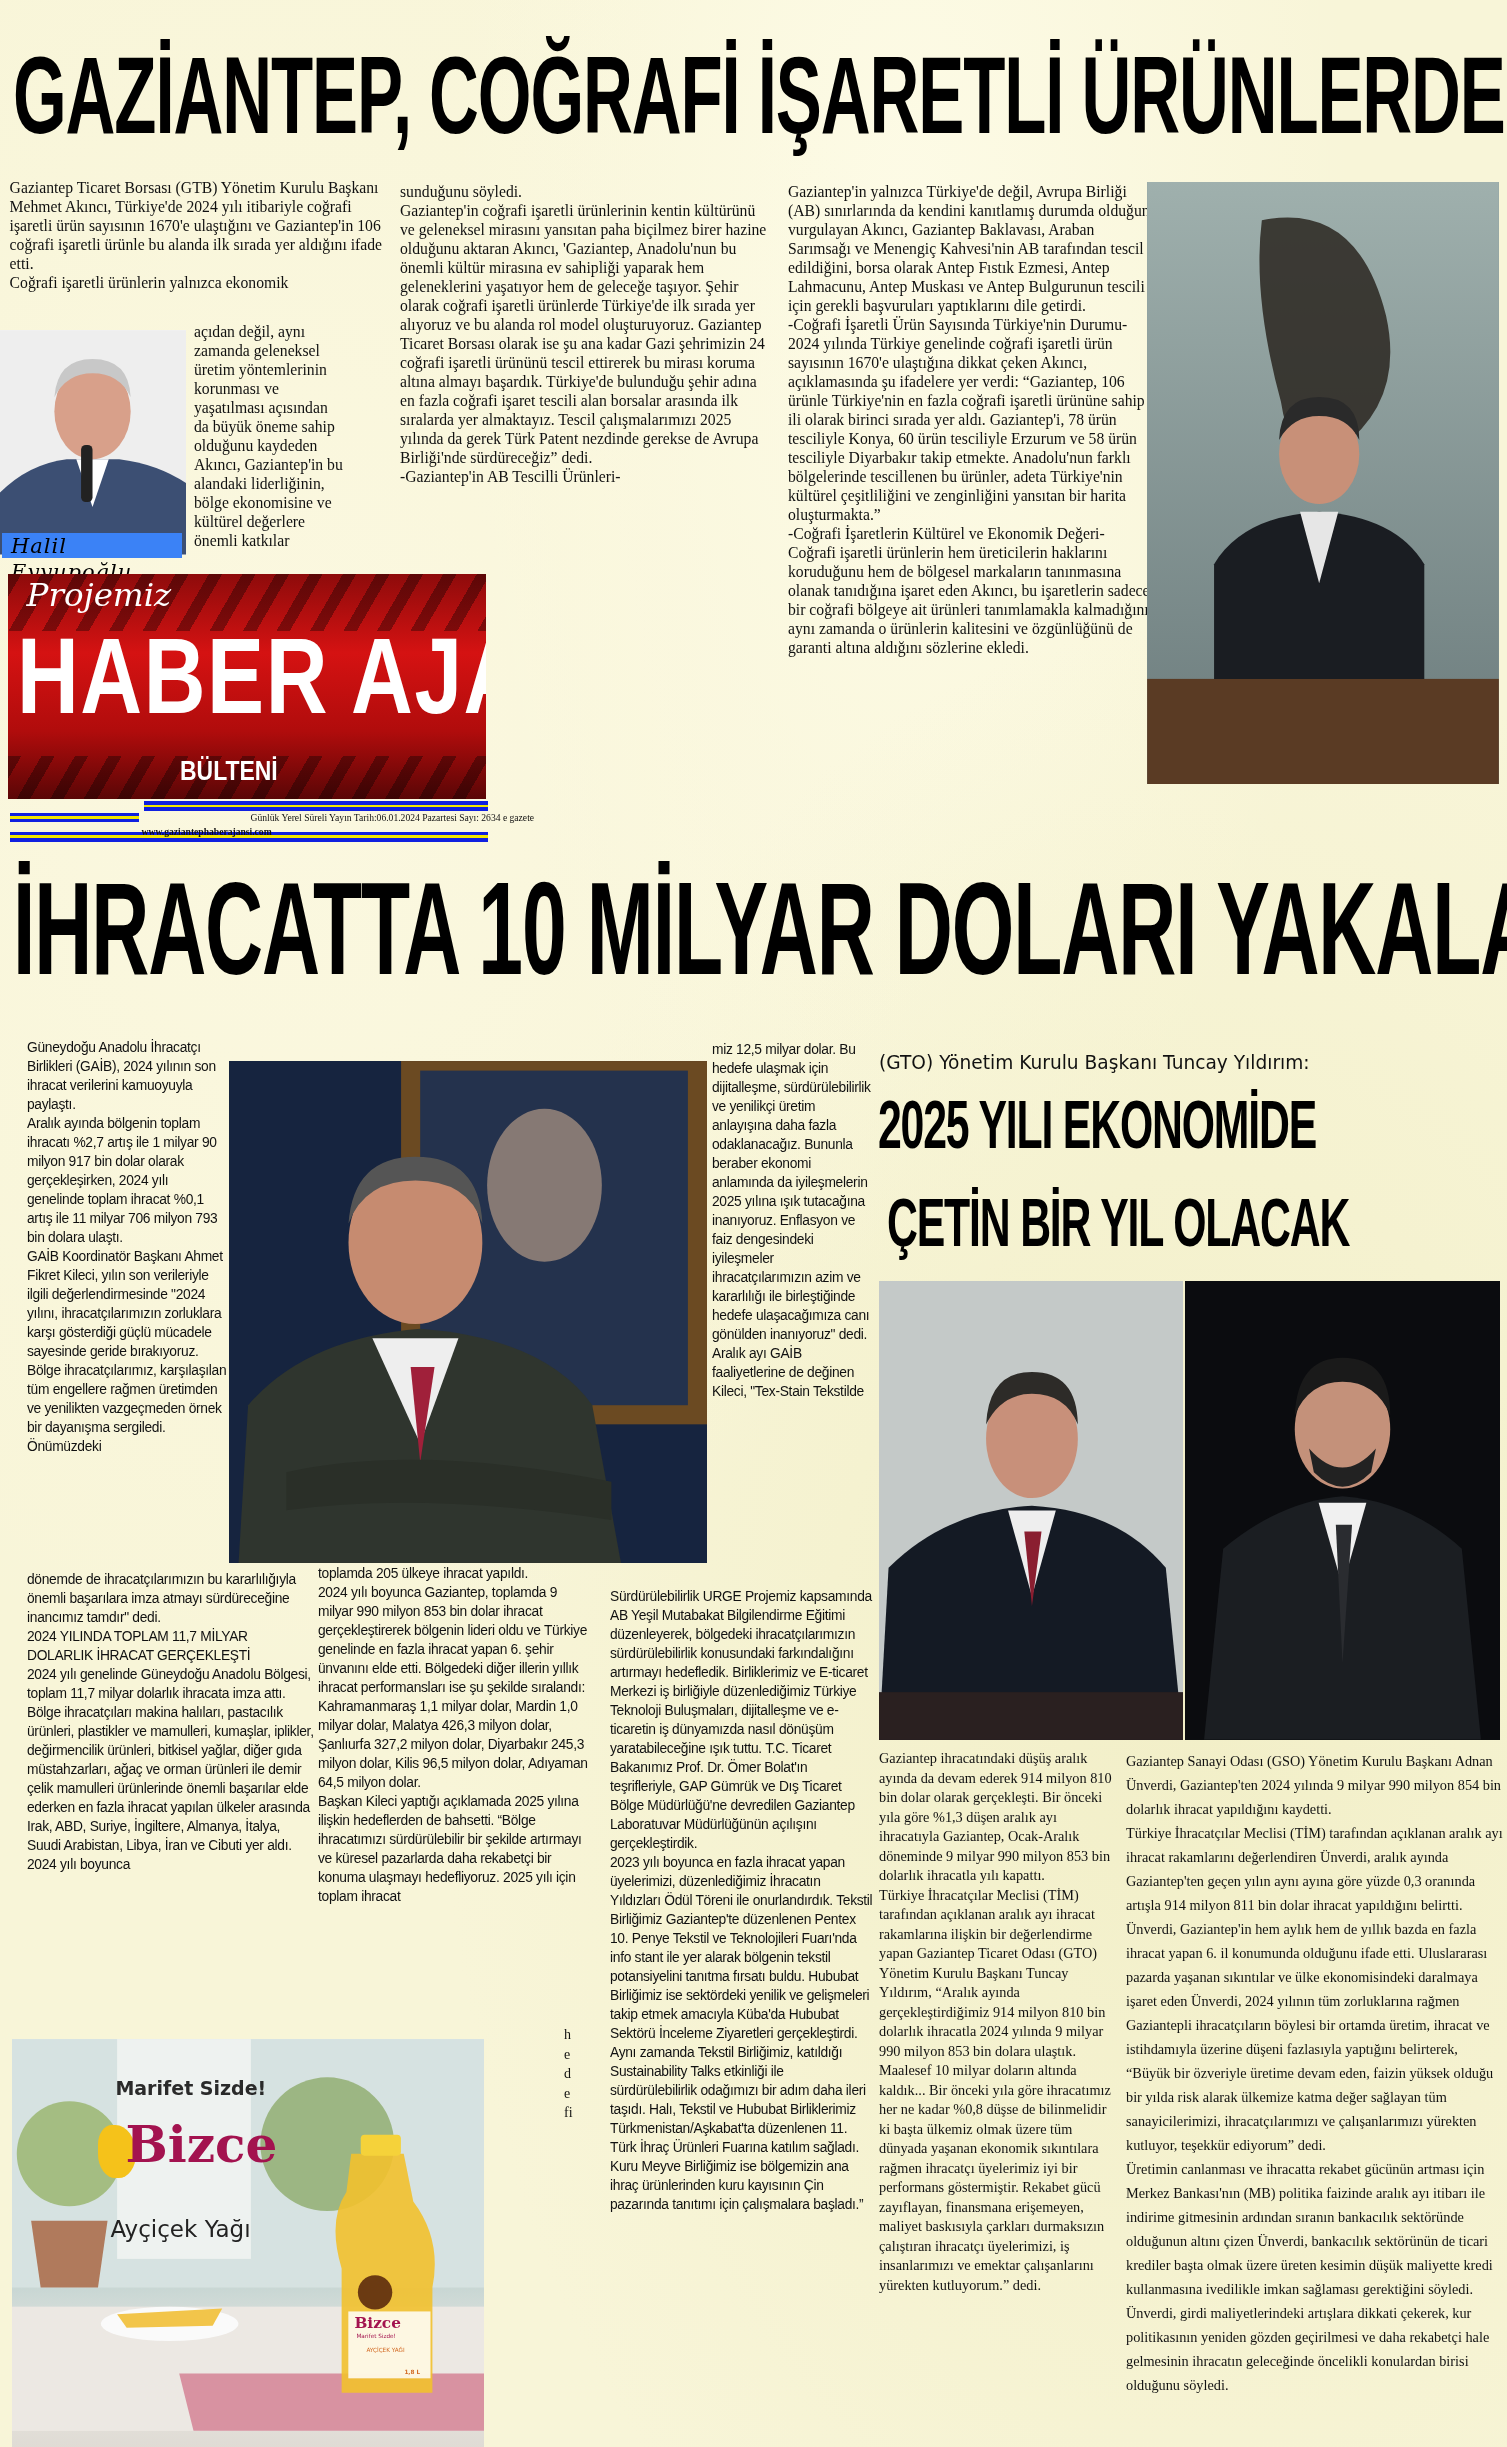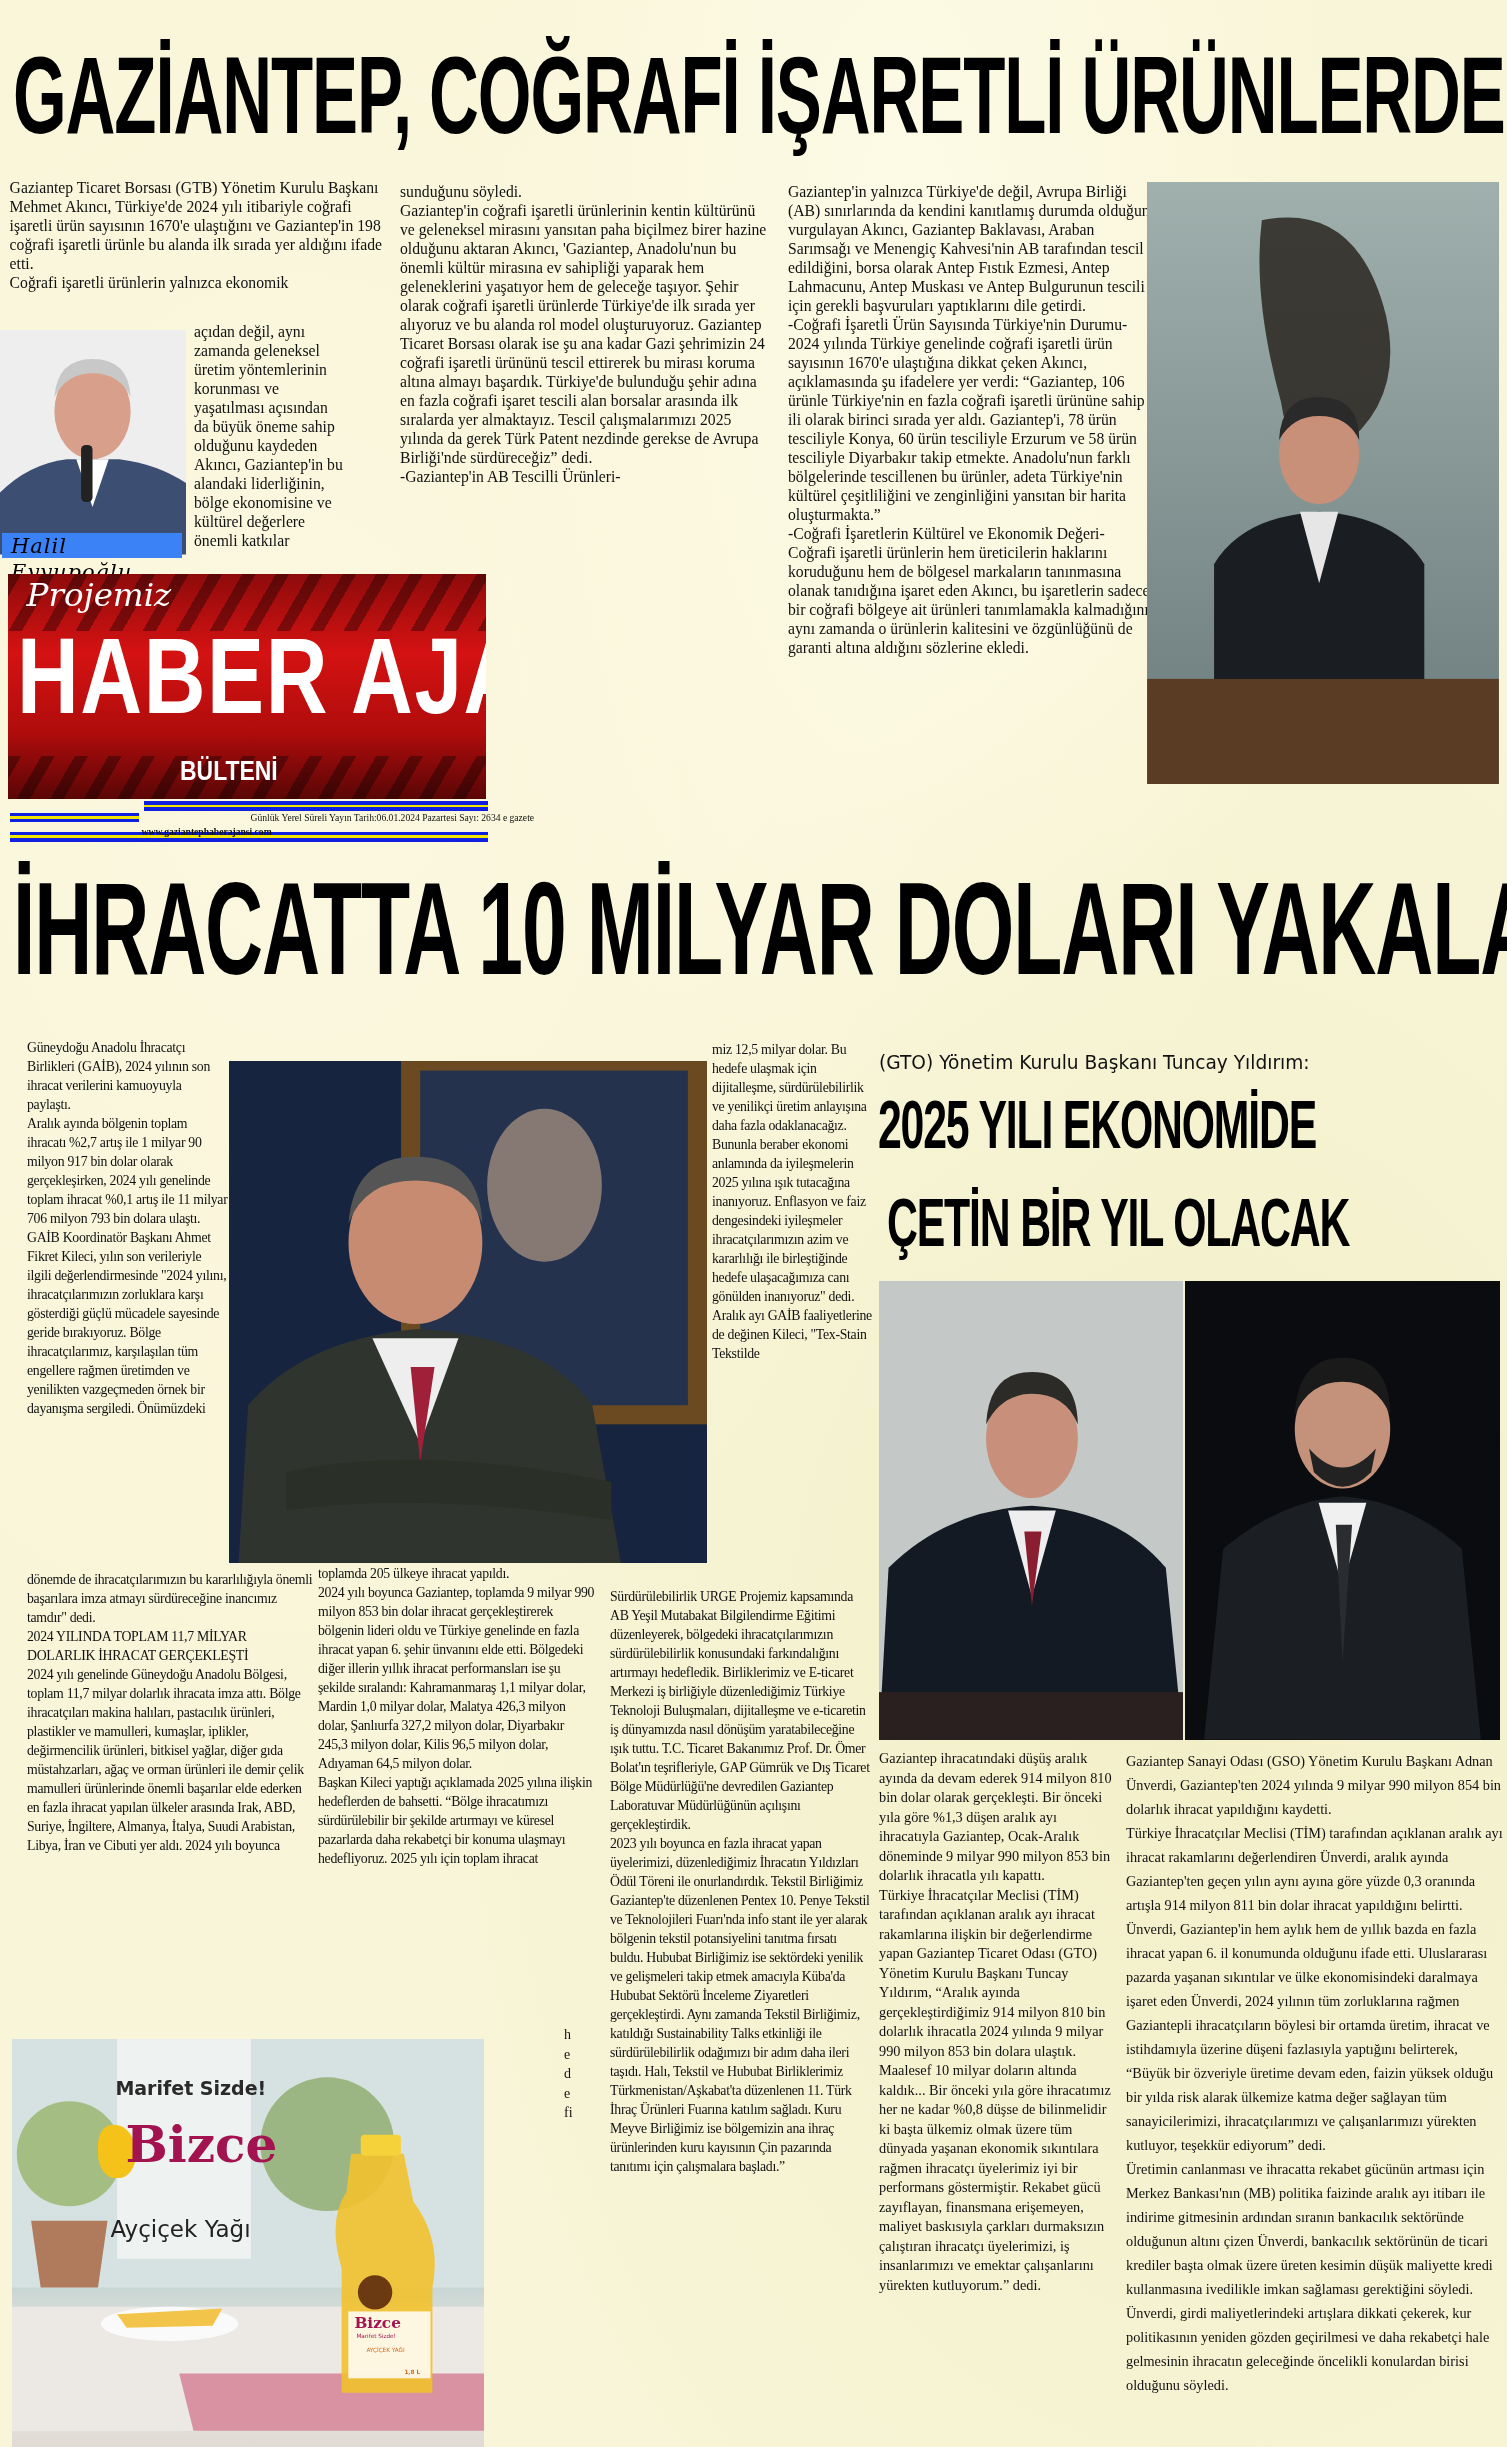--- a/index.html
+++ b/index.html
@@ -1,33 +1,33 @@
 <!DOCTYPE html>
 <html><head>
 <meta charset="utf-8">
 <style>
 *{box-sizing:border-box;margin:0;padding:0}
 html,body{width:1507px;height:2447px;overflow:hidden}
 body{background:#f8f5d8;background-image:radial-gradient(ellipse at 20% 30%,#fbf8e0 0,transparent 40%),radial-gradient(ellipse at 80% 70%,#f2efc8 0,transparent 45%),radial-gradient(ellipse at 60% 10%,#fdfbe6 0,transparent 35%);font-family:"Liberation Serif",serif;color:#111;position:relative}
 .abs{position:absolute}
 .headline{font-family:"Liberation Sans",sans-serif;font-weight:900;color:#000;white-space:nowrap;transform-origin:left top;letter-spacing:-1.9px;line-height:1}
 .serif-txt{font-family:"Liberation Serif",serif;font-size:15.7px;line-height:19px;color:#111}
-.cambria{font-family:Liberation Serif, serif;font-size:13.8px;line-height:19px;color:#111;letter-spacing:-0.3px}
+.cambria{font-family:Liberation Sans, sans-serif;font-size:13.8px;line-height:19px;color:#111;letter-spacing:-0.3px}
 .para{white-space:pre-line}
 .photo{overflow:hidden}
 .masthead{background:linear-gradient(180deg,#8e0b0b 0,#d51212 35%,#b00c0c 70%,#5a0606 100%)}
 .stripe{position:absolute;background:repeating-linear-gradient(120deg,rgba(0,0,0,.35) 0 11.5px,transparent 11.5px 29px)}
 .masthead-title{font-family:"Liberation Sans",sans-serif;font-weight:900;color:#fff;white-space:nowrap;transform-origin:left top;letter-spacing:1.9px}
 </style>
 </head>
 <body>
 
 <div class="abs headline" style="left:13.4px;top:40px;font-size:119px;transform:scaleX(0.58) scaleY(0.92)">GAZİANTEP, COĞRAFİ İŞARETLİ ÜRÜNLERDE LİDER</div>
 
-<div class="abs serif-txt para" style="left:9.6px;top:178px;width:378px">Gaziantep Ticaret Borsası (GTB) Yönetim Kurulu Başkanı Mehmet Akıncı, Türkiye'de 2024 yılı itibariyle coğrafi işaretli ürün sayısının 1670'e ulaştığını ve Gaziantep'in 198 coğrafi işaretli ürünle bu alanda ilk sırada yer aldığını ifade etti.
+<div class="abs serif-txt para" style="left:9.6px;top:178px;width:378px">Gaziantep Ticaret Borsası (GTB) Yönetim Kurulu Başkanı Mehmet Akıncı, Türkiye'de 2024 yılı itibariyle coğrafi işaretli ürün sayısının 1670'e ulaştığını ve Gaziantep'in 106 coğrafi işaretli ürünle bu alanda ilk sırada yer aldığını ifade etti.
 Coğrafi işaretli ürünlerin yalnızca ekonomik</div>
 
 <div class="abs photo" style="left:0;top:330px;width:186px;height:225px;background:#f2f2f2">
   <svg width="186" height="225" viewBox="0 0 195 235">
     <rect width="195" height="235" fill="#eeeeee"></rect>
     <path d="M0 235 L0 170 Q30 140 70 135 L125 135 Q165 140 195 160 L195 235 Z" fill="#3c4f73"></path>
     <path d="M80 135 L97 185 L114 135 Z" fill="#fff"></path>
     <ellipse cx="97" cy="85" rx="40" ry="50" fill="#d8a08a"></ellipse>
     <path d="M57 70 Q60 30 97 30 Q135 30 137 70 Q125 45 97 45 Q70 45 57 70Z" fill="#c8c8c8"></path>
     <rect x="85" y="120" width="12" height="60" rx="5" fill="#222"></rect>

